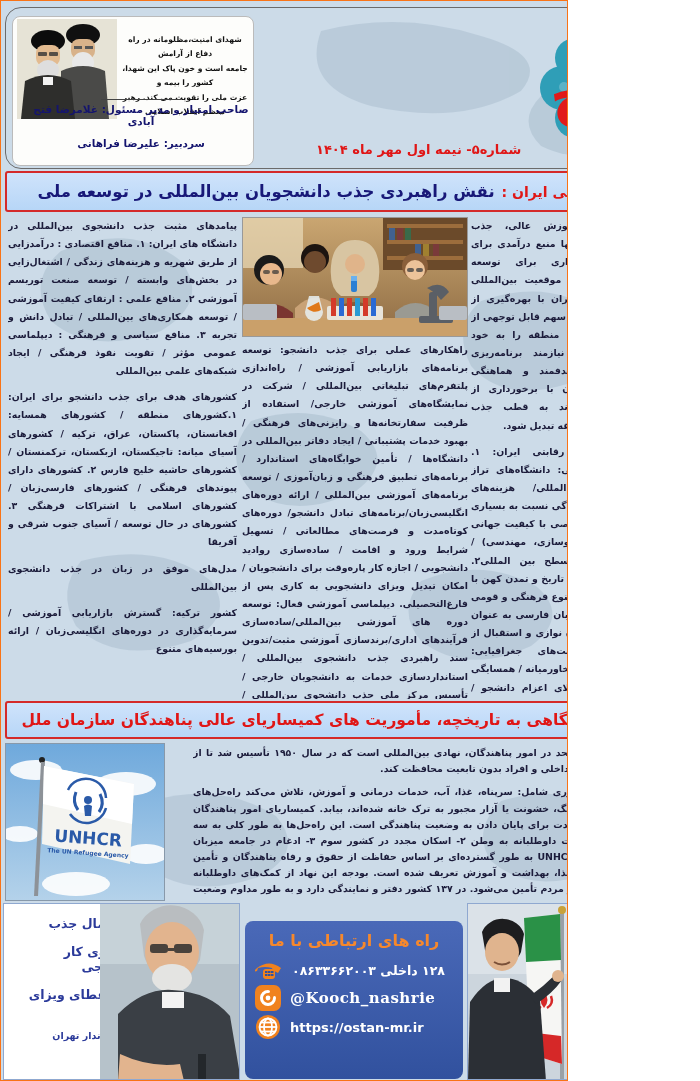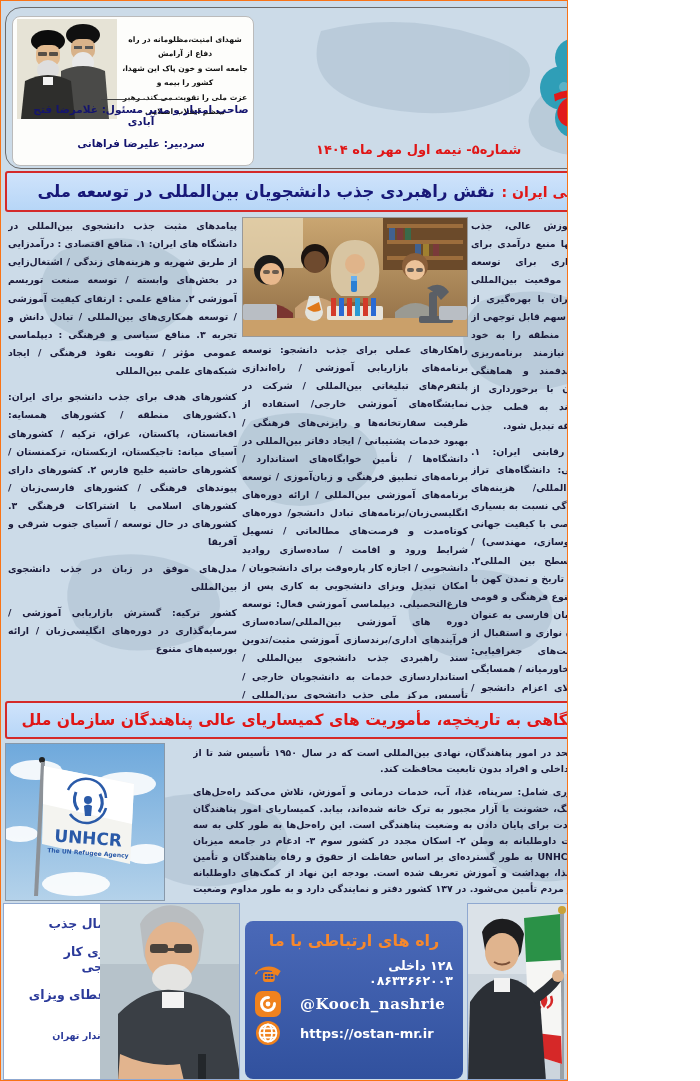--- a/index.html
+++ b/index.html
@@ -53,21 +53,21 @@
   .story-lines-left{position:absolute;left:18px;top:12px;width:102px;text-align:right;color:#2b3a9a;font-weight:bold;direction:rtl;}
   .story-lines-left .story-line{font-size:12.5px;margin:0 0 13px 0;}
   .story-byline{font-size:9.5px;color:#2b3a9a;font-weight:bold;margin-top:7px;}
   .gov-photo{position:absolute;left:96px;top:0;}
   .consul-photo{position:absolute;left:0;top:0;}
   .story-lines-right{position:absolute;left:126px;top:20px;width:102px;text-align:center;color:#2b3a9a;font-weight:bold;direction:rtl;}
   .story-lines-right .story-line{font-size:12.5px;margin:0 0 14px 0;}
 
   .contact-box{position:absolute;left:244px;top:920px;width:218px;height:158px;background:linear-gradient(#4a69b8,#31519e);border-radius:8px;z-index:3;box-sizing:border-box;padding:8px 10px;}
   .contact-title{color:#f6882c;font-weight:bold;font-size:16px;text-align:center;direction:rtl;margin:2px 0 8px 0;}
-  .contact-row{display:flex;align-items:center;gap:19px;margin-top:3px;}
+  .contact-row{display:flex;align-items:center;gap:9px;margin-top:3px;}
   .contact-row .txt{color:#fff;font-weight:bold;}
   .phone-text{font-size:12.5px;direction:rtl;}
   .eitaa-text{font-family:"DejaVu Serif",serif;font-size:15px;letter-spacing:.5px;}
   .web-text{font-size:13px;}
 </style>
 </head>
 <body>
 
 <div class="page">
 

